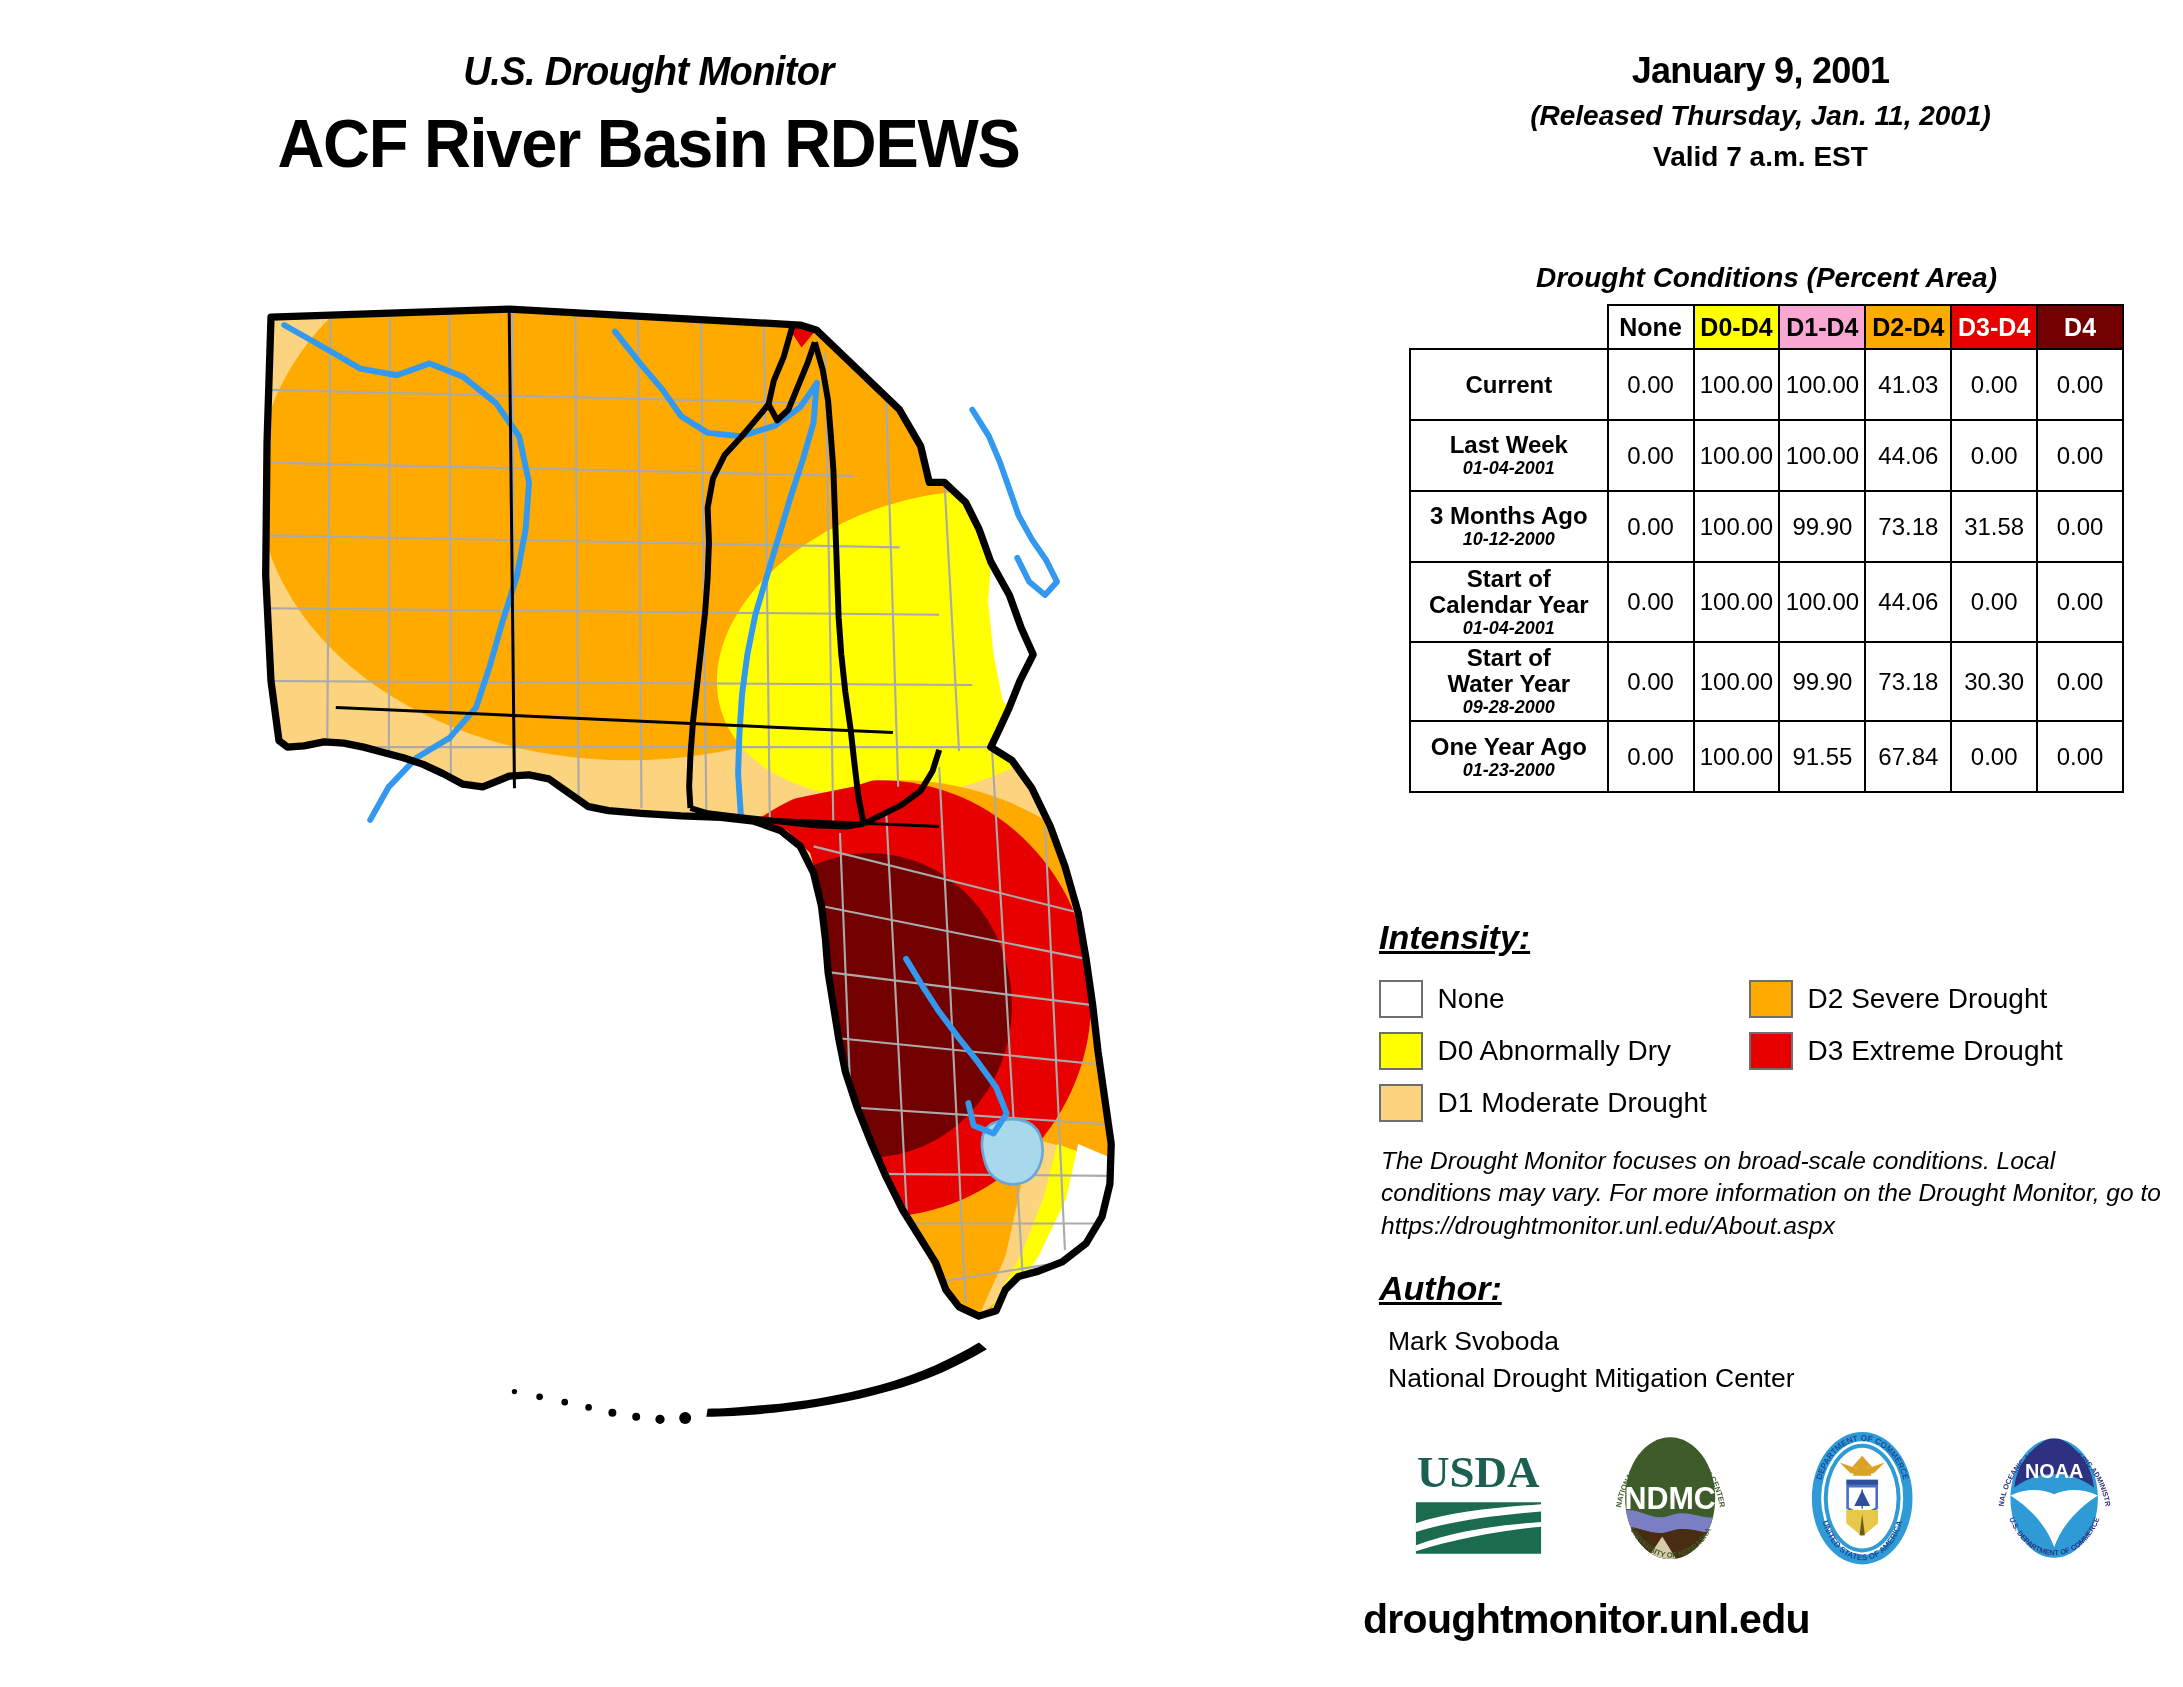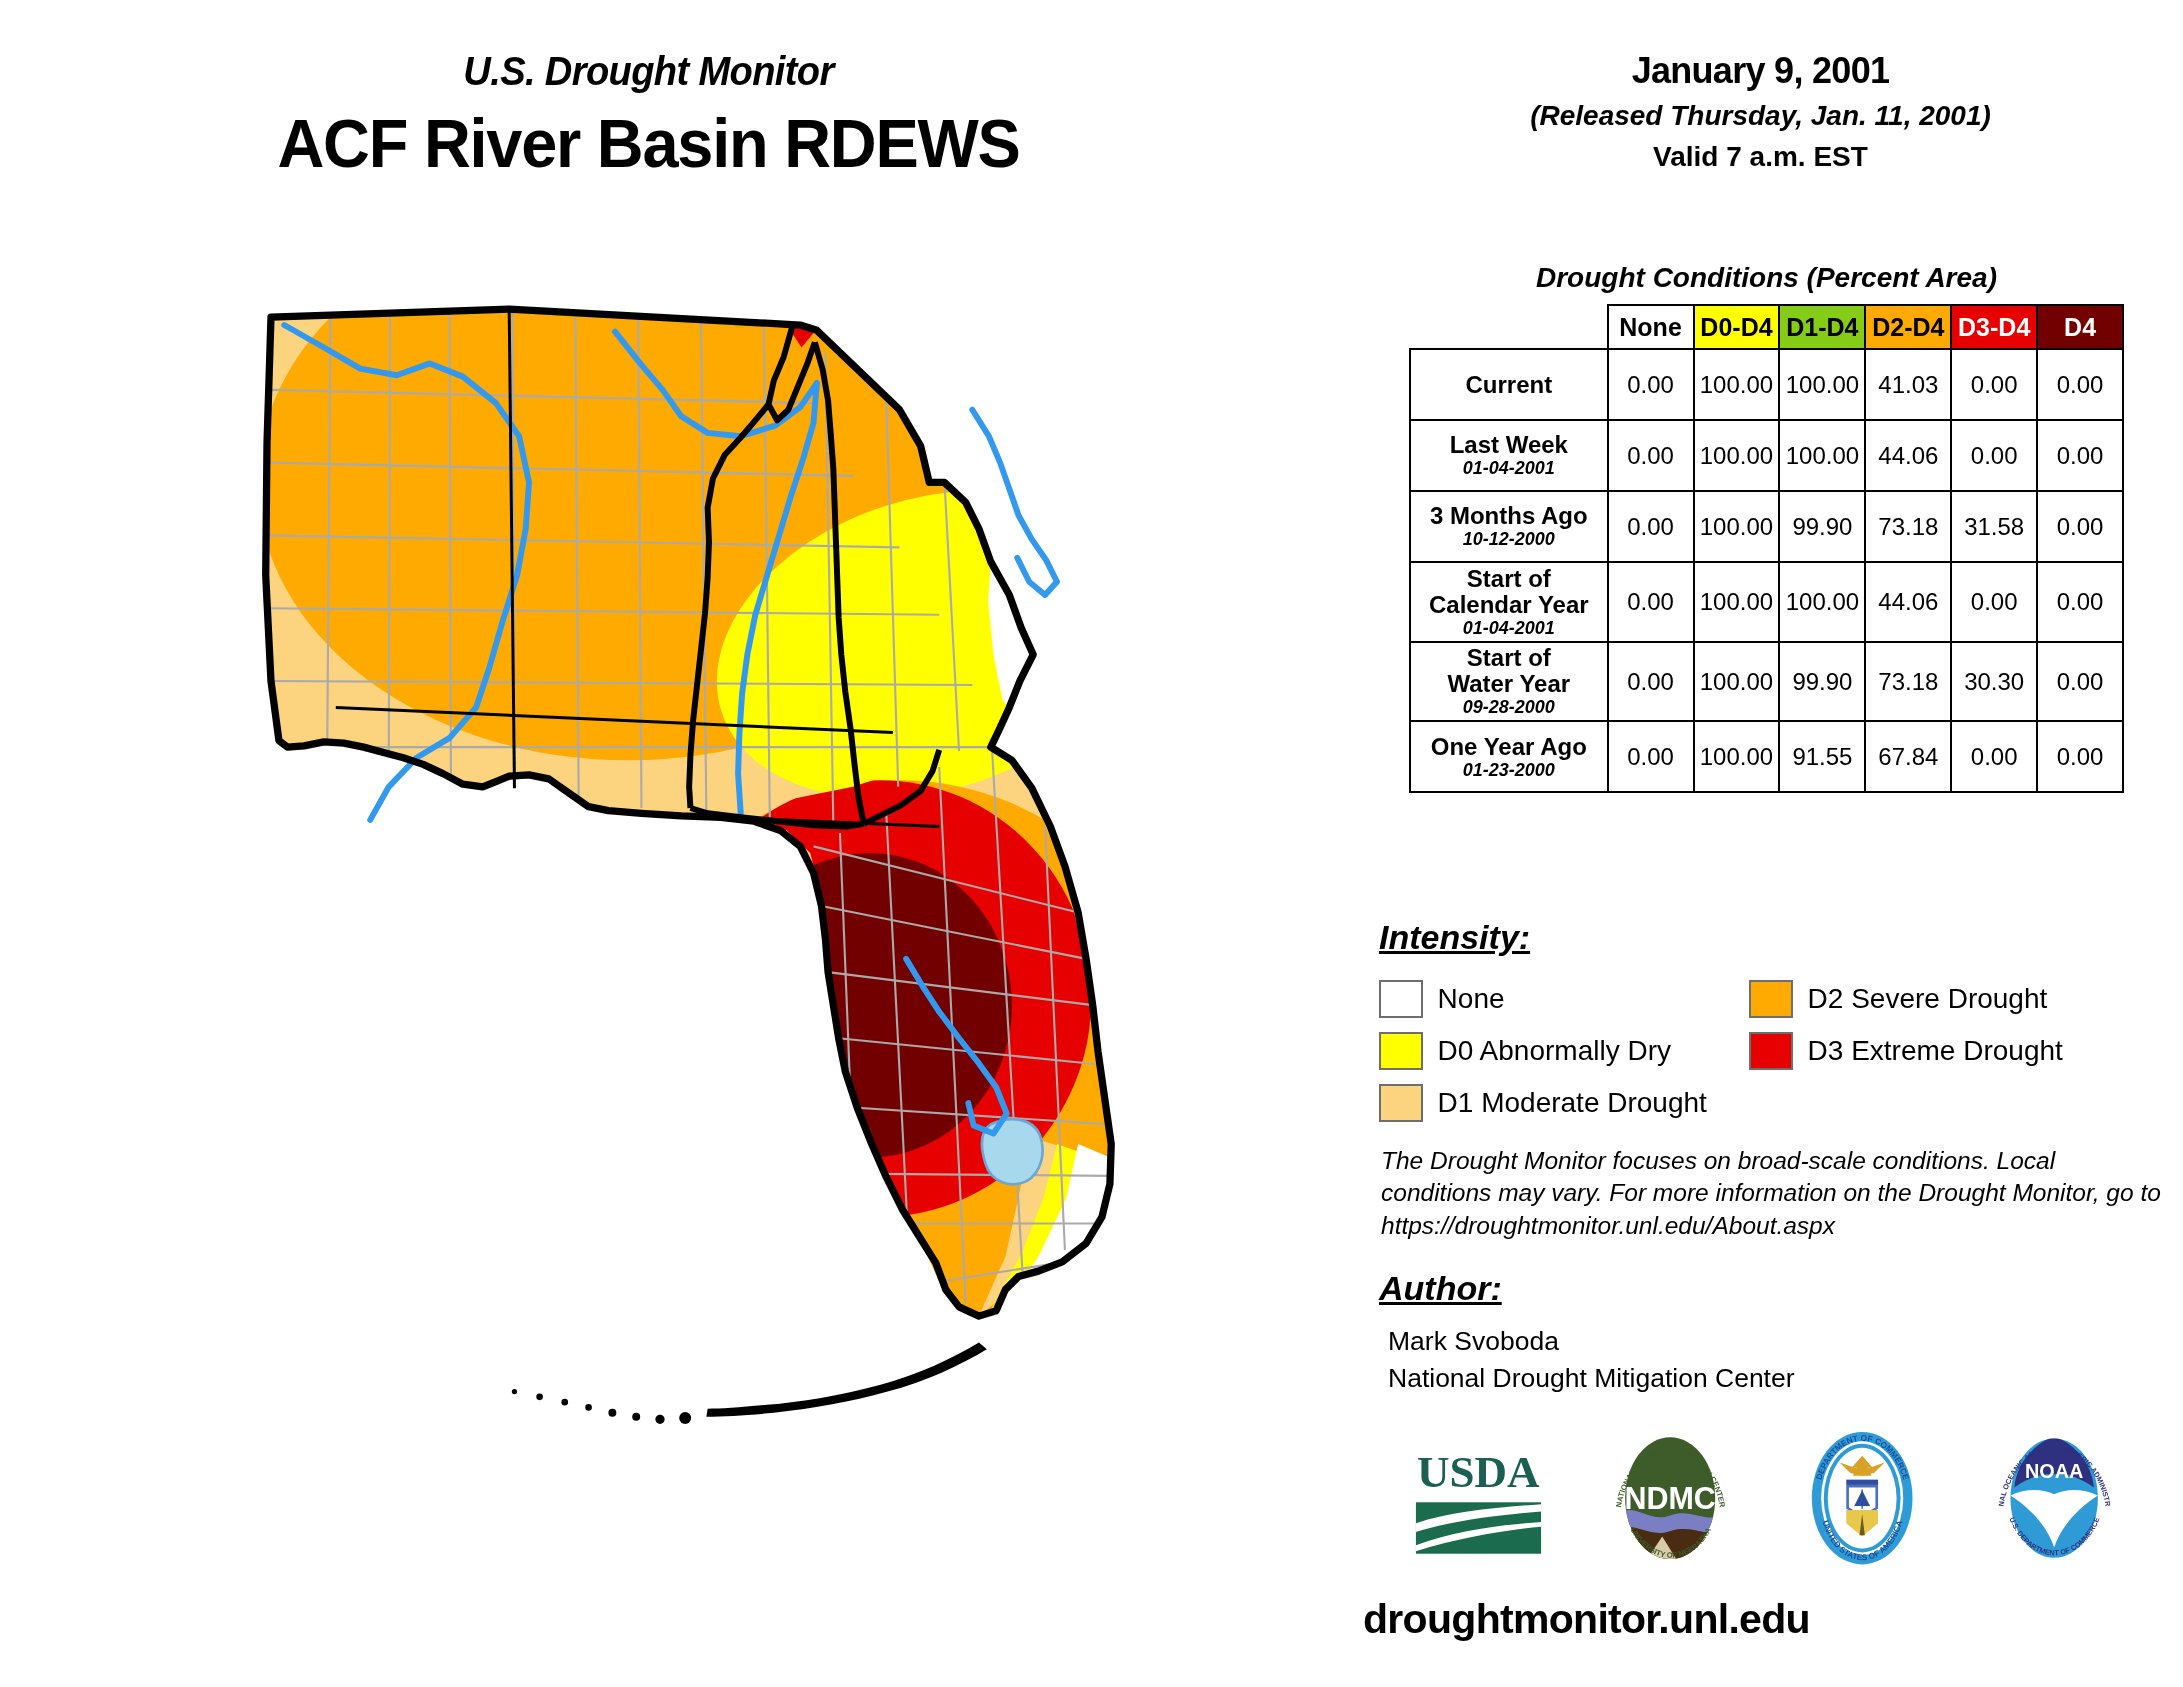--- a/index.html
+++ b/index.html
@@ -115,21 +115,21 @@
         <col class="val">
         <col class="val">
         <col class="val">
         <col class="val">
     </colgroup>
     <thead>
         <tr id="thead-row">
           <th class="corner"></th>
           <th style="background: rgb(255, 255, 255); color: rgb(0, 0, 0);">None</th>
           <th style="background: rgb(255, 255, 0); color: rgb(0, 0, 0);">D0-D4</th>
-          <th style="background: #84cc16; color: rgb(0, 0, 0);">D1-D4</th>
+          <th style="background: #f9a8d4; color: rgb(0, 0, 0);">D1-D4</th>
           <th style="background: rgb(255, 170, 0); color: rgb(0, 0, 0);">D2-D4</th>
           <th style="background: rgb(230, 0, 0); color: rgb(255, 255, 255);">D3-D4</th>
           <th style="background: rgb(115, 0, 0); color: rgb(255, 255, 255);">D4</th>
         </tr>
       </thead>
     <tbody id="tbody-rows">
         <tr>
           <td class="rowlab">
             <div>Current</div>
           </td>

